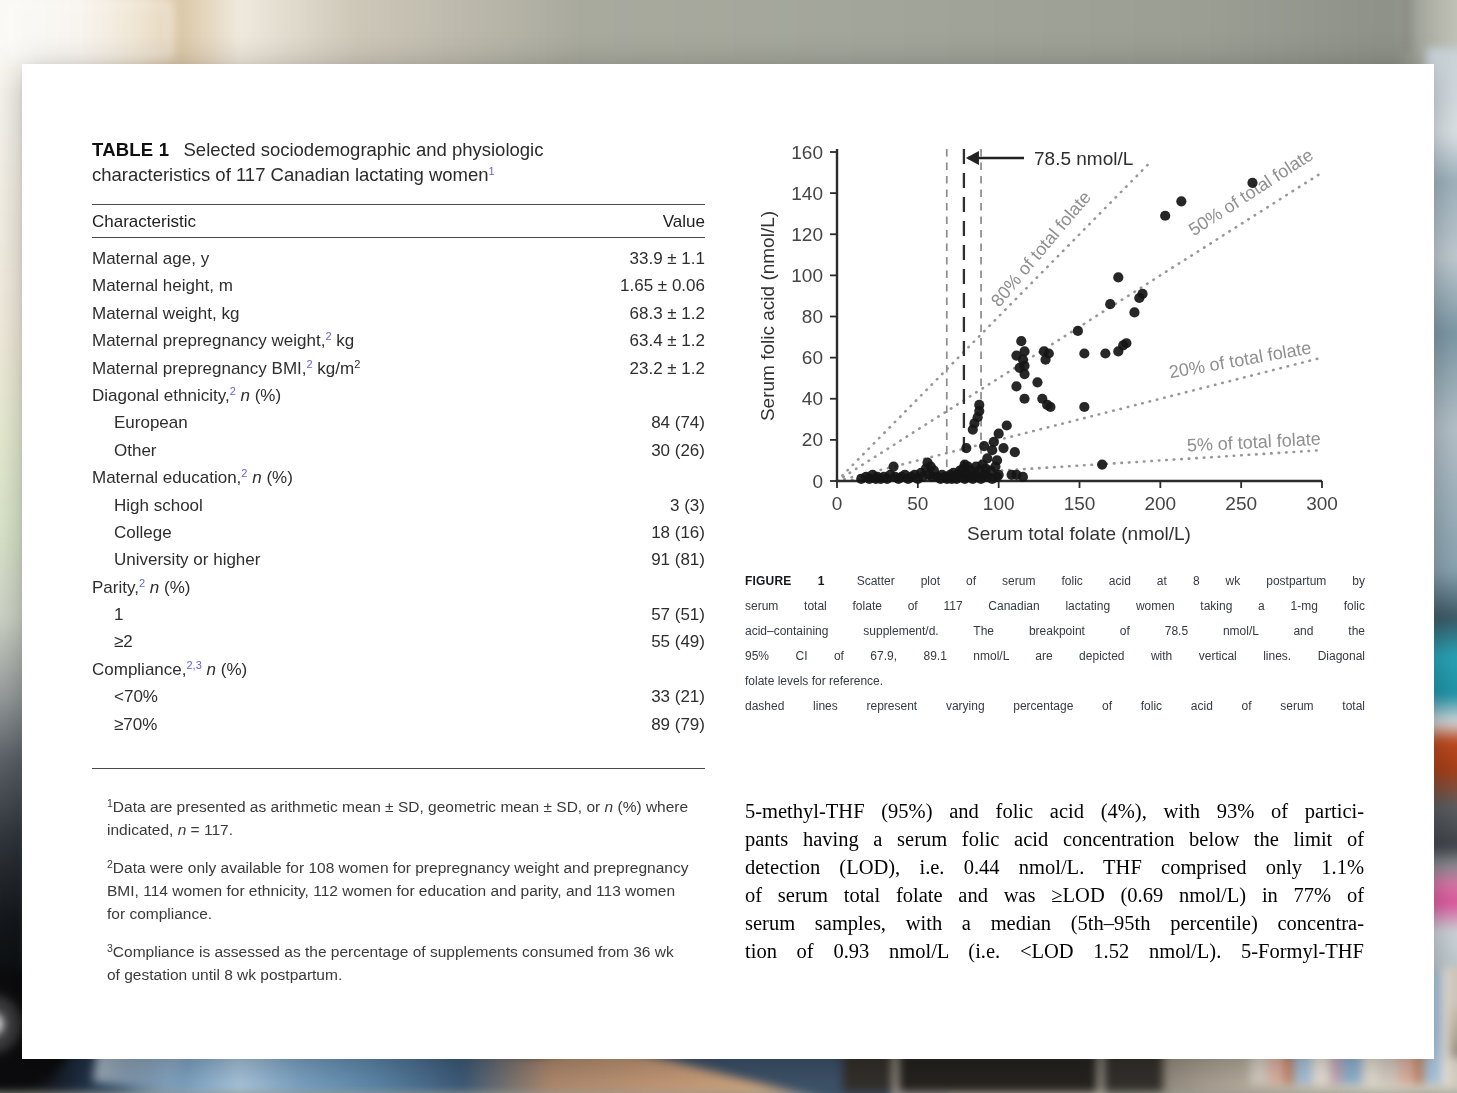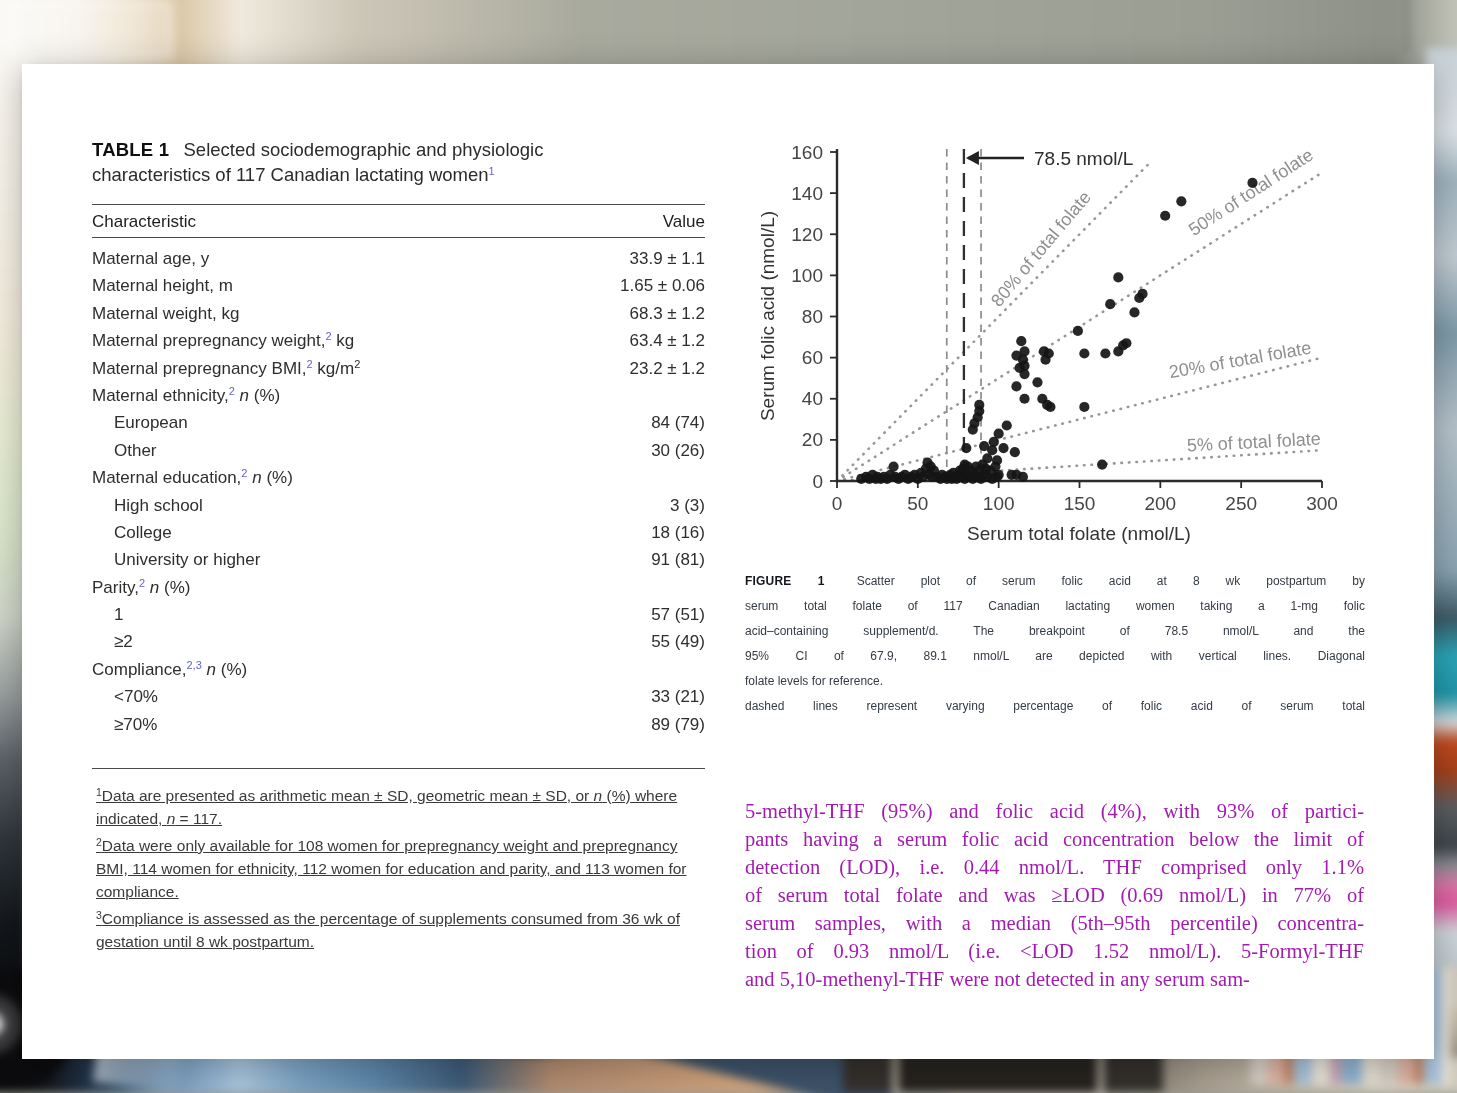--- a/index.html
+++ b/index.html
@@ -59,32 +59,32 @@
     font-weight:normal;color:#1d1d1d;}
   .hdr .hv{float:right;}
   .rows{position:absolute;top:108px;left:0;width:613px;}
   .trow{height:27.4px;line-height:27.4px;font-size:17px;position:relative;white-space:nowrap;}
   .tlabel{position:absolute;left:0;}
   .tlabel.ind{left:22px;}
   .tvalue{position:absolute;right:0;text-align:center;}
   sup{font-size:11px;line-height:0;vertical-align:6px;}
   .fnc{color:#6461d4;}
   .footnotes{position:absolute;top:643px;left:0;width:613px;font-size:15.5px;line-height:23px;color:#3a3a3a;}
-  .footnotes p{margin:4px;text-decoration:underline;}
+  .footnotes p{margin:15px;}
   .footnotes sup{vertical-align:5px;font-size:10.5px;}
 
   
   #chart{position:absolute;left:700px;top:62px;width:648px;height:470px;}
   .caption{position:absolute;left:723px;top:505px;width:620px;font-size:12px;line-height:25px;
     color:#343b44;}
   .caption .cline{text-align:justify;text-align-last:justify;}
   .caption .cline.last{text-align-last:left;}
   .caption b{color:#14171b;letter-spacing:.2px;}
   .bodytext{position:absolute;left:723px;top:733px;width:619px;
-    font-family:"Liberation Serif","DejaVu Serif",serif;font-size:20.5px;line-height:28px;color:#a21caf;}
+    font-family:"Liberation Serif","DejaVu Serif",serif;font-size:20.5px;line-height:28px;color:#000000;}
   .bodytext .bline{text-align:justify;text-align-last:justify;white-space:nowrap;}
   .bodytext .bline.last{text-align-last:left;}
   i{font-style:italic;}
 </style>
 </head>
 <body>
 
 <div class="canvas">
 
   <div class="bg">
@@ -129,21 +129,21 @@
           </div>
           <div class="trow">
             <span class="tlabel"><span>Maternal prepregnancy weight,</span><sup class="fnc">2</sup><span> kg</span></span>
             <span class="tvalue">63.4 ± 1.2</span>
           </div>
           <div class="trow">
             <span class="tlabel"><span>Maternal prepregnancy BMI,</span><sup class="fnc">2</sup><span> kg/m</span><sup>2</sup></span>
             <span class="tvalue">23.2 ± 1.2</span>
           </div>
           <div class="trow">
-            <span class="tlabel"><span>Maternal ethnicity,</span><sup class="fnc">2</sup><span> </span><i>n</i><span> (%)</span></span>
+            <span class="tlabel"><span>Diagonal ethnicity,</span><sup class="fnc">2</sup><span> </span><i>n</i><span> (%)</span></span>
             <span class="tvalue"></span>
           </div>
           <div class="trow">
             <span class="tlabel ind"><span>European</span></span>
             <span class="tvalue">84 (74)</span>
           </div>
           <div class="trow">
             <span class="tlabel ind"><span>Other</span></span>
             <span class="tvalue">30 (26)</span>
           </div>
@@ -370,17 +370,16 @@
         <div class="cline"><span>dashed lines represent varying percentage of folic acid of serum total</span></div>
       </div>
 
     <div class="bodytext" id="body-text">
         <div class="bline">5-methyl-THF (95%) and folic acid (4%), with 93% of partici-</div>
         <div class="bline">pants having a serum folic acid concentration below the limit of</div>
         <div class="bline">detection (LOD), i.e. 0.44 nmol/L. THF comprised only 1.1%</div>
         <div class="bline">of serum total folate and was ≥LOD (0.69 nmol/L) in 77% of</div>
         <div class="bline">serum samples, with a median (5th–95th percentile) concentra-</div>
         <div class="bline">tion of 0.93 nmol/L (i.e. &lt;LOD 1.52 nmol/L). 5-Formyl-THF</div>
-        <div class="bline last">and 5,10-methenyl-THF were not detected in any serum sam-</div>
       </div>
 
   </div>
 </div>
 
 </body></html>

